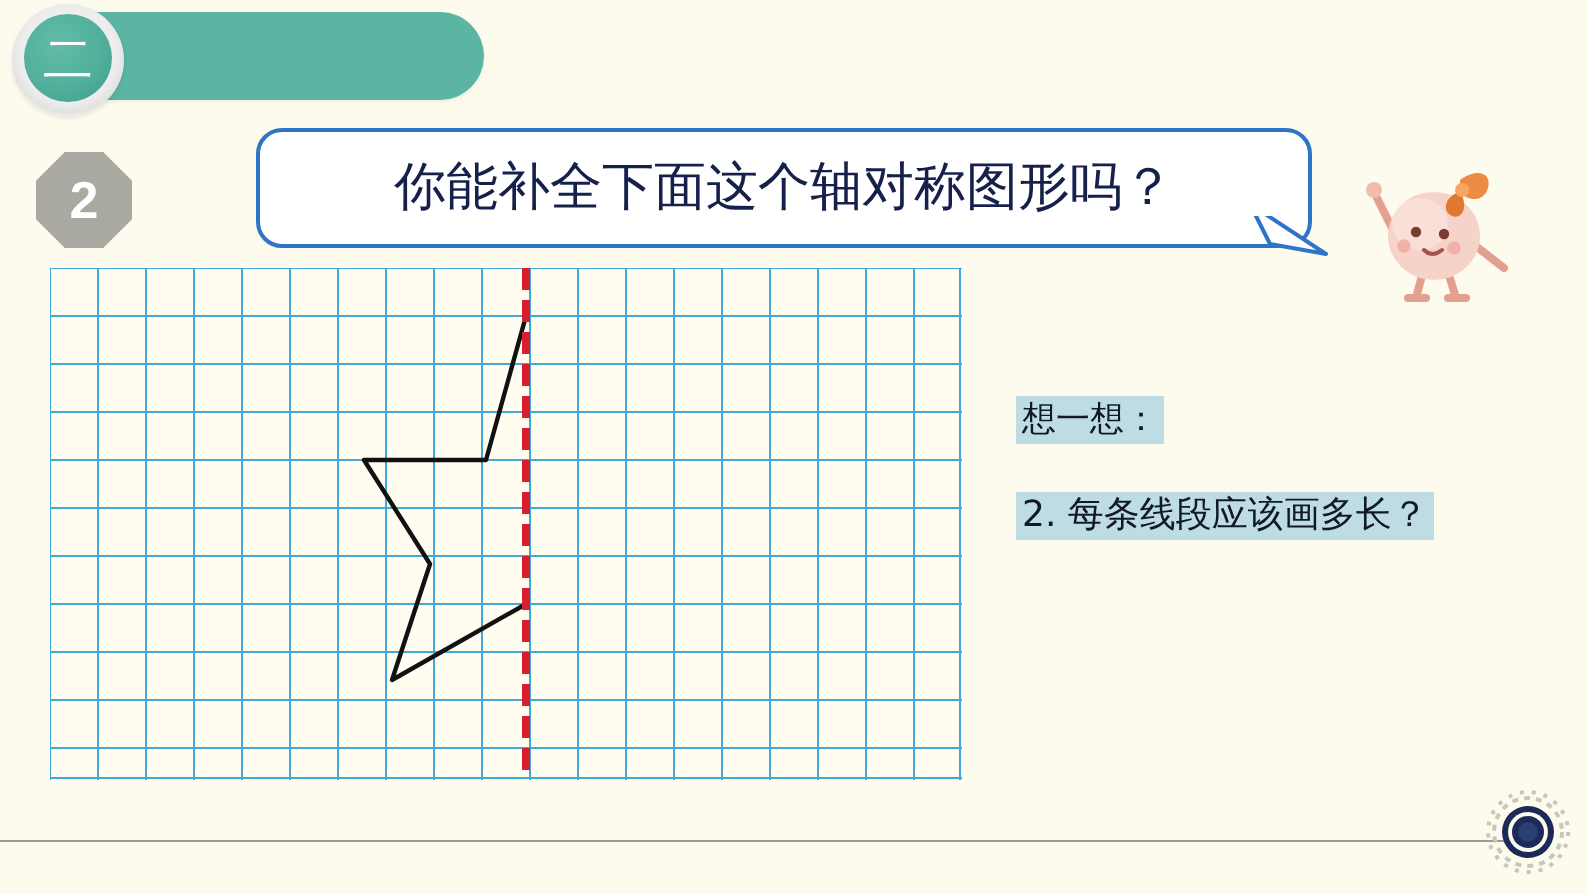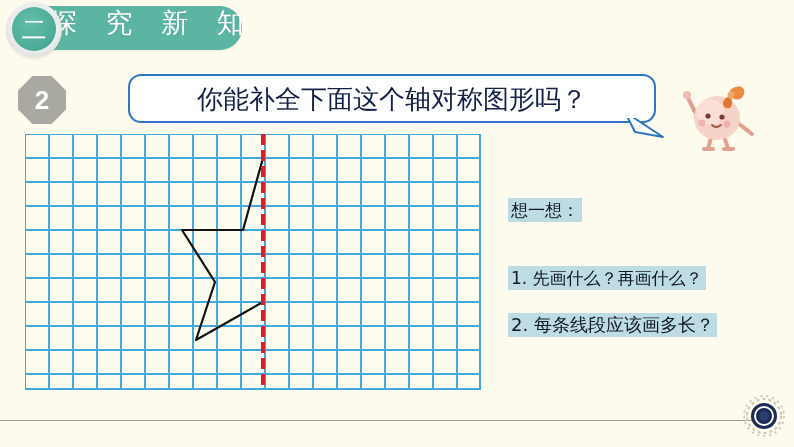--- a/index.html
+++ b/index.html
@@ -50,21 +50,21 @@
     background:#A9A9A2;
     clip-path:polygon(30% 0,70% 0,100% 30%,100% 70%,70% 100%,30% 100%,0 70%,0 30%);
     display:flex;align-items:center;justify-content:center;
   }
   .octagon span{
     color:#FFFFFF;font-size:26px;font-weight:bold;line-height:26px;
     font-family:"Liberation Sans",sans-serif;
   }
 
   
-  .bubble-wrap{position:absolute;left:128px;top:74px;width:528px;height:49px;}
+  .bubble-wrap{position:absolute;left:128px;top:64px;width:528px;height:60px;}
   .bubble{
     position:absolute;left:0;top:0;width:100%;height:100%;
     background:#FFFFFF;
     border:2px solid #2E75C8;
     border-radius:13px;
     box-sizing:border-box;
   }
   .bubble-text{
     position:absolute;left:0;top:0;width:100%;height:100%;
     display:flex;align-items:center;justify-content:center;
@@ -88,38 +88,37 @@
   .think{position:absolute;left:508px;top:198px;width:276px;}
   .think-line{
     display:inline-block;
     background:#BEDCE4;
     color:#111827;
     font-family:"DejaVu Sans",sans-serif;
     line-height:22px;
     padding:1px 3px;
     white-space:nowrap;
   }
-  .think-0{font-size:17px;margin-bottom:44px;}
+  .think-0{font-size:17px;margin-bottom:24px;}
   .think-1{font-size:17px;margin-bottom:23px;}
   .think-2{font-size:18px;}
 
   
   .footer-rule{
     position:absolute;left:0;top:420px;width:766px;height:1px;
     background:#9B9B94;
   }
   .gear{position:absolute;left:742px;top:394px;width:44px;height:44px;}
 </style>
 </head>
 <body>
 
 <div class="slide">
 
   <div class="banner"></div>
-  <div class="banner-title">探 究 新 知</div>
 
   <div class="badge-ring"></div>
   <div class="badge-circle">
     <span>二</span>
   </div>
 
   <div class="octagon">
     <span>2</span>
   </div>
 
@@ -197,21 +196,20 @@
       </g>
 
       <polyline points="238,24 218,96 157,96 190,148 171,206 238,168" fill="none" stroke="#111111" stroke-width="2.2" stroke-linejoin="round" stroke-linecap="round"></polyline>
 
       <line x1="238" y1="0" x2="238" y2="256" stroke="#D81E30" stroke-width="4" stroke-dasharray="11 5" stroke-linecap="butt"></line>
     </svg>
   </div>
 
   <div class="think">
     <div><span class="think-line think-0">想一想：</span></div>
-    <div><span class="think-line think-1">1. 先画什么？再画什么？</span></div>
     <div><span class="think-line think-2">2. 每条线段应该画多长？</span></div>
   </div>
 
   <div class="footer-rule"></div>
   <svg class="gear" viewBox="0 0 44 44">
     <g fill="none" stroke="#C9C7BA" stroke-width="2">
       <circle cx="22" cy="22" r="17" stroke-dasharray="3 3"></circle>
       <circle cx="22" cy="22" r="20" stroke-dasharray="2 4"></circle>
     </g>
     <circle cx="22" cy="22" r="13" fill="#1B2A56"></circle>

